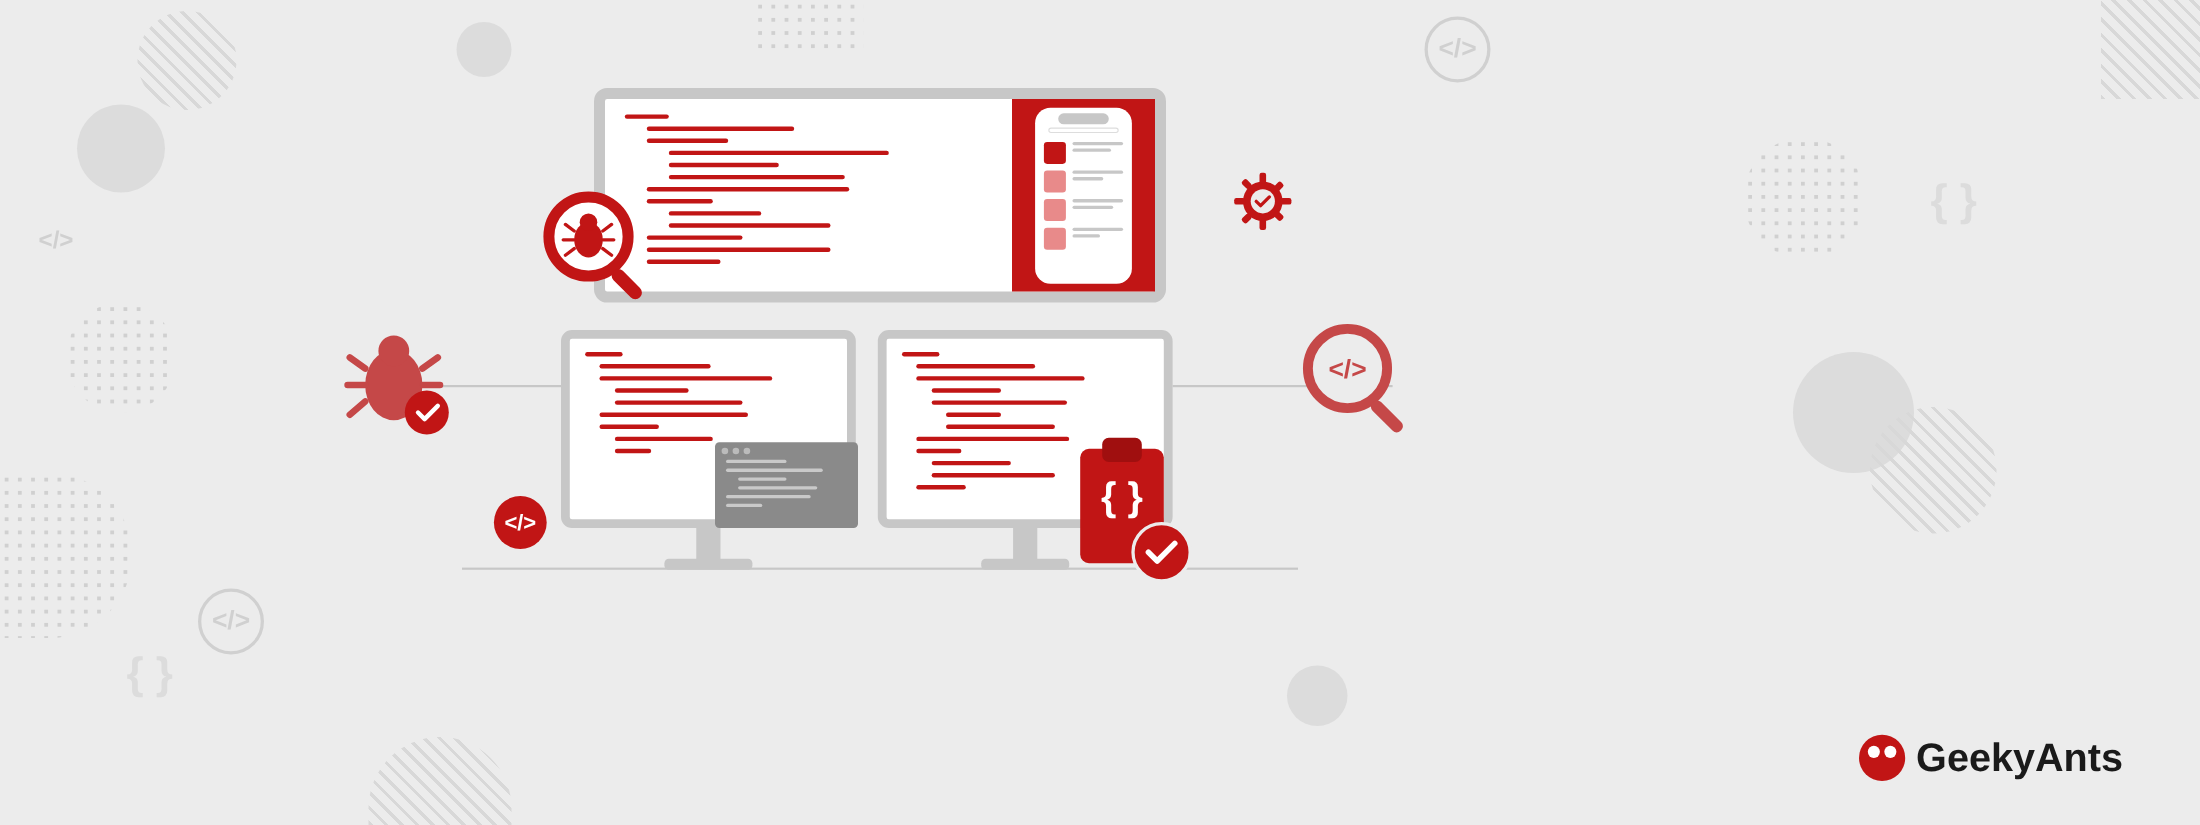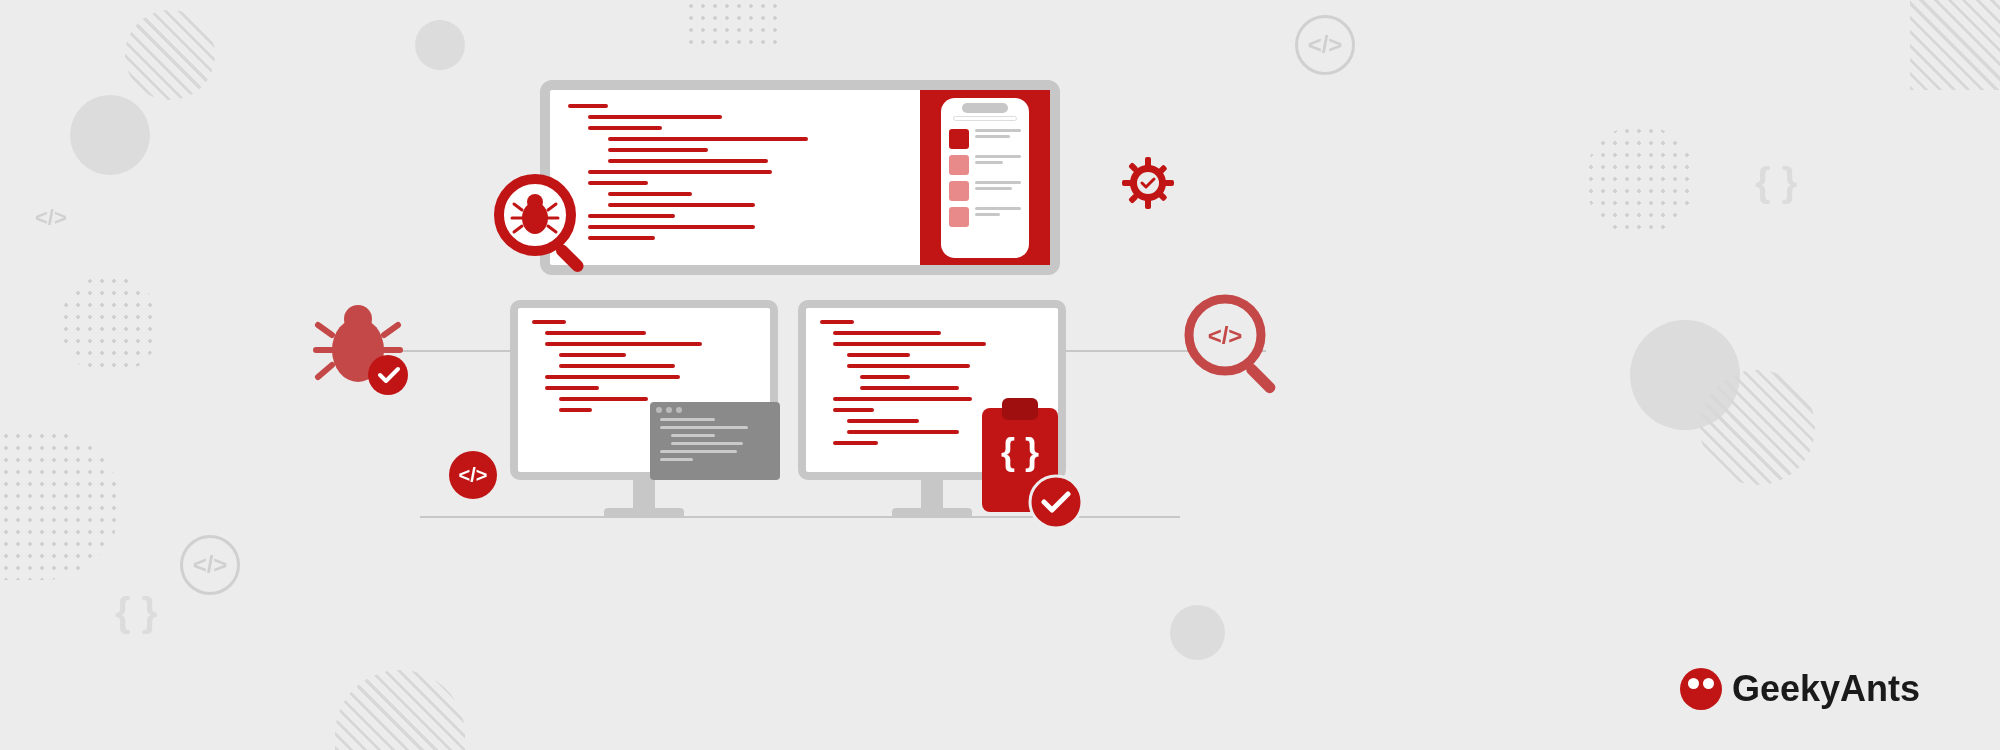--- a/index.html
+++ b/index.html
@@ -121,21 +121,21 @@
   .icon { position: absolute; }
   .bug-badge { left: -110px; top: 215px; }
   .mag-bug { left: 70px; top: 90px; z-index: 5; }
   .gear-check { left: 700px; top: 75px; }
   .mag-code { left: 760px; top: 210px; }
   .code-circle-red { left: 28px; top: 370px; }
   .clipboard { left: 548px; top: 314px; z-index: 6; }
 
   
   .logo {
-    position: absolute; right: 80px; bottom: 40px;
+    position: absolute; right: 70px; bottom: 40px;
     display: flex; align-items: center; gap: 10px;
     color: #1a1a1a; font-weight: 800; font-size: 36px;
     font-family: Arial, sans-serif;
   }
   .logo-mark {
     width: 42px; height: 42px; background: #c11515; border-radius: 50%;
     position: relative;
   }
   .logo-mark::before, .logo-mark::after {
     content: ""; position: absolute; background: #fff; border-radius: 50%;

